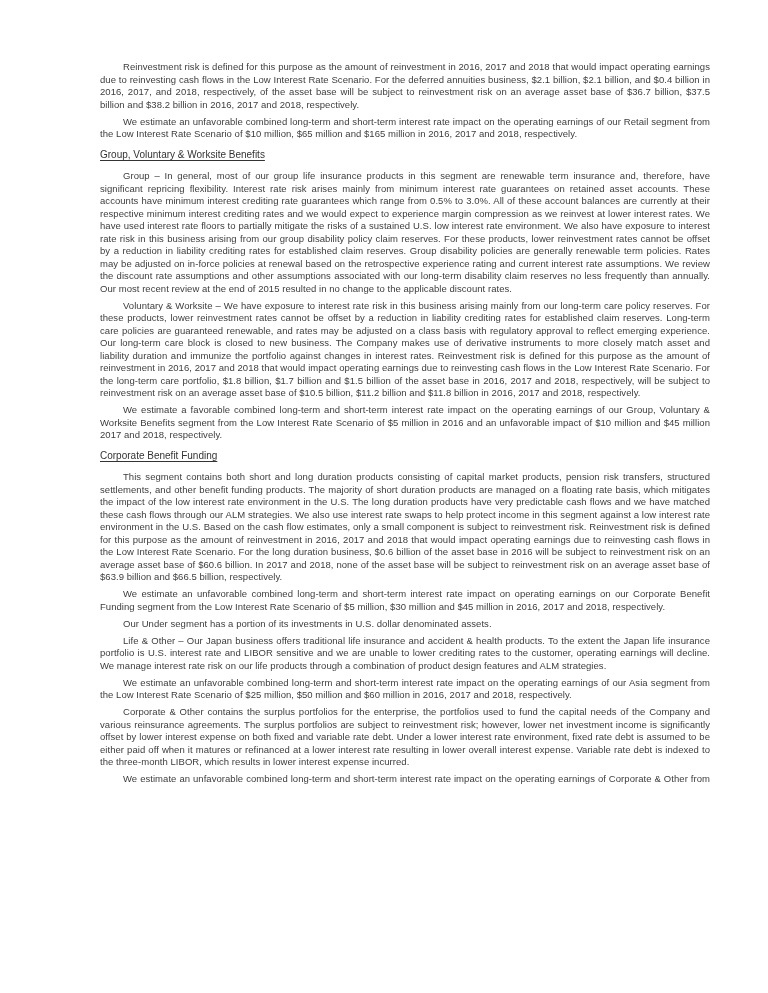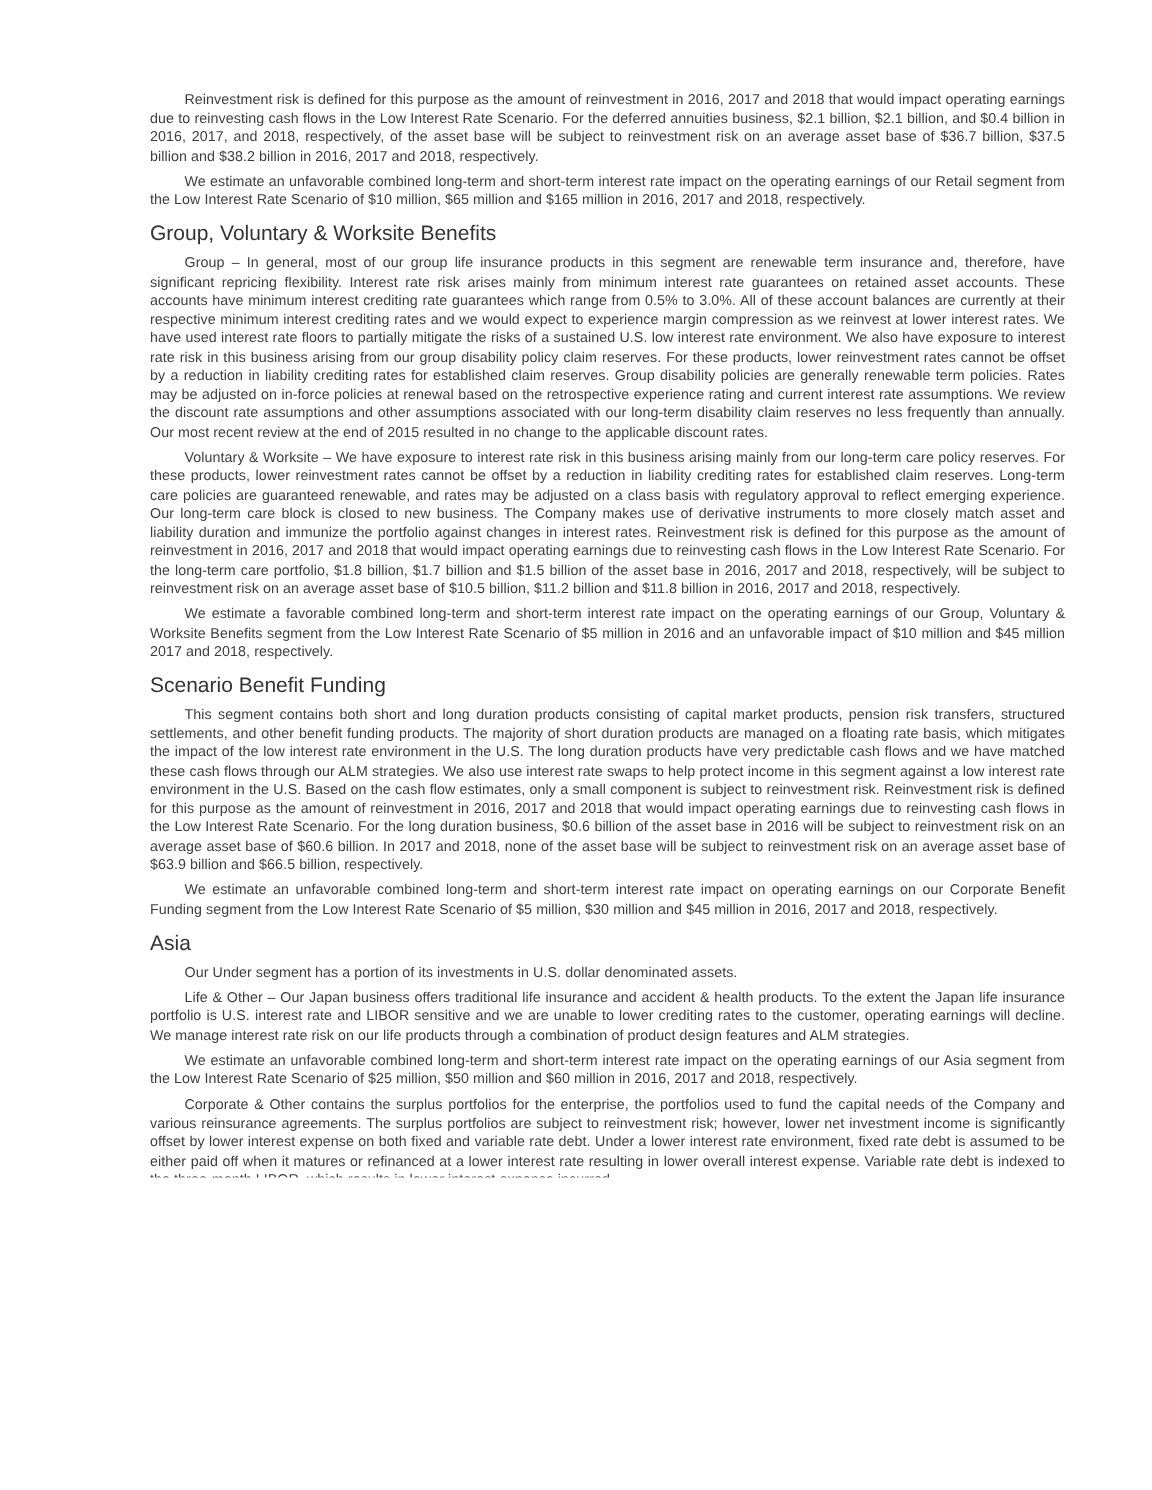--- a/index.html
+++ b/index.html
@@ -30,23 +30,24 @@
     line-height: 12.5px;
   }
   .para {
     margin: 0 0 4.5px 0;
     text-align: justify;
     text-indent: 23px;
     letter-spacing: 0.05px;
   }
   .sect-heading {
     margin: 8.5px 0 8.5px 0;
-    font-size: 14px;
+    font-size: 10px;
     font-weight: normal;
     color: #333333;
+    text-decoration: underline;
     text-underline-offset: 1.5px;
   }
   .footer {
     position: absolute;
     top: 936px;
     left: 68px;
     right: 58px;
     height: 14px;
     font-size: 9.5px;
     line-height: 12px;
@@ -69,23 +70,22 @@
 <body>
 
 <div class="page">
   <div class="content">
       <p class="para">Reinvestment risk is defined for this purpose as the amount of reinvestment in 2016, 2017 and 2018 that would impact operating earnings due to reinvesting cash flows in the Low Interest Rate Scenario. For the deferred annuities business, $2.1 billion, $2.1 billion, and $0.4 billion in 2016, 2017, and 2018, respectively, of the asset base will be subject to reinvestment risk on an average asset base of $36.7 billion, $37.5 billion and $38.2 billion in 2016, 2017 and 2018, respectively.</p>
       <p class="para">We estimate an unfavorable combined long-term and short-term interest rate impact on the operating earnings of our Retail segment from the Low Interest Rate Scenario of $10 million, $65 million and $165 million in 2016, 2017 and 2018, respectively.</p>
       <h2 class="sect-heading">Group, Voluntary &amp; Worksite Benefits</h2>
       <p class="para">Group – In general, most of our group life insurance products in this segment are renewable term insurance and, therefore, have significant repricing flexibility. Interest rate risk arises mainly from minimum interest rate guarantees on retained asset accounts. These accounts have minimum interest crediting rate guarantees which range from 0.5% to 3.0%. All of these account balances are currently at their respective minimum interest crediting rates and we would expect to experience margin compression as we reinvest at lower interest rates. We have used interest rate floors to partially mitigate the risks of a sustained U.S. low interest rate environment. We also have exposure to interest rate risk in this business arising from our group disability policy claim reserves. For these products, lower reinvestment rates cannot be offset by a reduction in liability crediting rates for established claim reserves. Group disability policies are generally renewable term policies. Rates may be adjusted on in-force policies at renewal based on the retrospective experience rating and current interest rate assumptions. We review the discount rate assumptions and other assumptions associated with our long-term disability claim reserves no less frequently than annually. Our most recent review at the end of 2015 resulted in no change to the applicable discount rates.</p>
       <p class="para">Voluntary &amp; Worksite – We have exposure to interest rate risk in this business arising mainly from our long-term care policy reserves. For these products, lower reinvestment rates cannot be offset by a reduction in liability crediting rates for established claim reserves. Long-term care policies are guaranteed renewable, and rates may be adjusted on a class basis with regulatory approval to reflect emerging experience. Our long-term care block is closed to new business. The Company makes use of derivative instruments to more closely match asset and liability duration and immunize the portfolio against changes in interest rates. Reinvestment risk is defined for this purpose as the amount of reinvestment in 2016, 2017 and 2018 that would impact operating earnings due to reinvesting cash flows in the Low Interest Rate Scenario. For the long-term care portfolio, $1.8 billion, $1.7 billion and $1.5 billion of the asset base in 2016, 2017 and 2018, respectively, will be subject to reinvestment risk on an average asset base of $10.5 billion, $11.2 billion and $11.8 billion in 2016, 2017 and 2018, respectively.</p>
       <p class="para">We estimate a favorable combined long-term and short-term interest rate impact on the operating earnings of our Group, Voluntary &amp; Worksite Benefits segment from the Low Interest Rate Scenario of $5 million in 2016 and an unfavorable impact of $10 million and $45 million 2017 and 2018, respectively.</p>
-      <h2 class="sect-heading">Scenario Benefit Funding</h2>
+      <h2 class="sect-heading">Corporate Benefit Funding</h2>
       <p class="para">This segment contains both short and long duration products consisting of capital market products, pension risk transfers, structured settlements, and other benefit funding products. The majority of short duration products are managed on a floating rate basis, which mitigates the impact of the low interest rate environment in the U.S. The long duration products have very predictable cash flows and we have matched these cash flows through our ALM strategies. We also use interest rate swaps to help protect income in this segment against a low interest rate environment in the U.S. Based on the cash flow estimates, only a small component is subject to reinvestment risk. Reinvestment risk is defined for this purpose as the amount of reinvestment in 2016, 2017 and 2018 that would impact operating earnings due to reinvesting cash flows in the Low Interest Rate Scenario. For the long duration business, $0.6 billion of the asset base in 2016 will be subject to reinvestment risk on an average asset base of $60.6 billion. In 2017 and 2018, none of the asset base will be subject to reinvestment risk on an average asset base of $63.9 billion and $66.5 billion, respectively.</p>
       <p class="para">We estimate an unfavorable combined long-term and short-term interest rate impact on operating earnings on our Corporate Benefit Funding segment from the Low Interest Rate Scenario of $5 million, $30 million and $45 million in 2016, 2017 and 2018, respectively.</p>
-      <h2 class="sect-heading">Asia</h2>
       <p class="para">Our Under segment has a portion of its investments in U.S. dollar denominated assets.</p>
       <p class="para">Life &amp; Other – Our Japan business offers traditional life insurance and accident &amp; health products. To the extent the Japan life insurance portfolio is U.S. interest rate and LIBOR sensitive and we are unable to lower crediting rates to the customer, operating earnings will decline. We manage interest rate risk on our life products through a combination of product design features and ALM strategies.</p>
       <p class="para">We estimate an unfavorable combined long-term and short-term interest rate impact on the operating earnings of our Asia segment from the Low Interest Rate Scenario of $25 million, $50 million and $60 million in 2016, 2017 and 2018, respectively.</p>
       <p class="para">Corporate &amp; Other contains the surplus portfolios for the enterprise, the portfolios used to fund the capital needs of the Company and various reinsurance agreements. The surplus portfolios are subject to reinvestment risk; however, lower net investment income is significantly offset by lower interest expense on both fixed and variable rate debt. Under a lower interest rate environment, fixed rate debt is assumed to be either paid off when it matures or refinanced at a lower interest rate resulting in lower overall interest expense. Variable rate debt is indexed to the three-month LIBOR, which results in lower interest expense incurred.</p>
       <p class="para">We estimate an unfavorable combined long-term and short-term interest rate impact on the operating earnings of Corporate &amp; Other from the Low Interest Rate Scenario of $30 million, $55 million and $60 million in 2016, 2017 and 2018, respectively.</p>
     </div>
 </div>
 
 </body></html>

